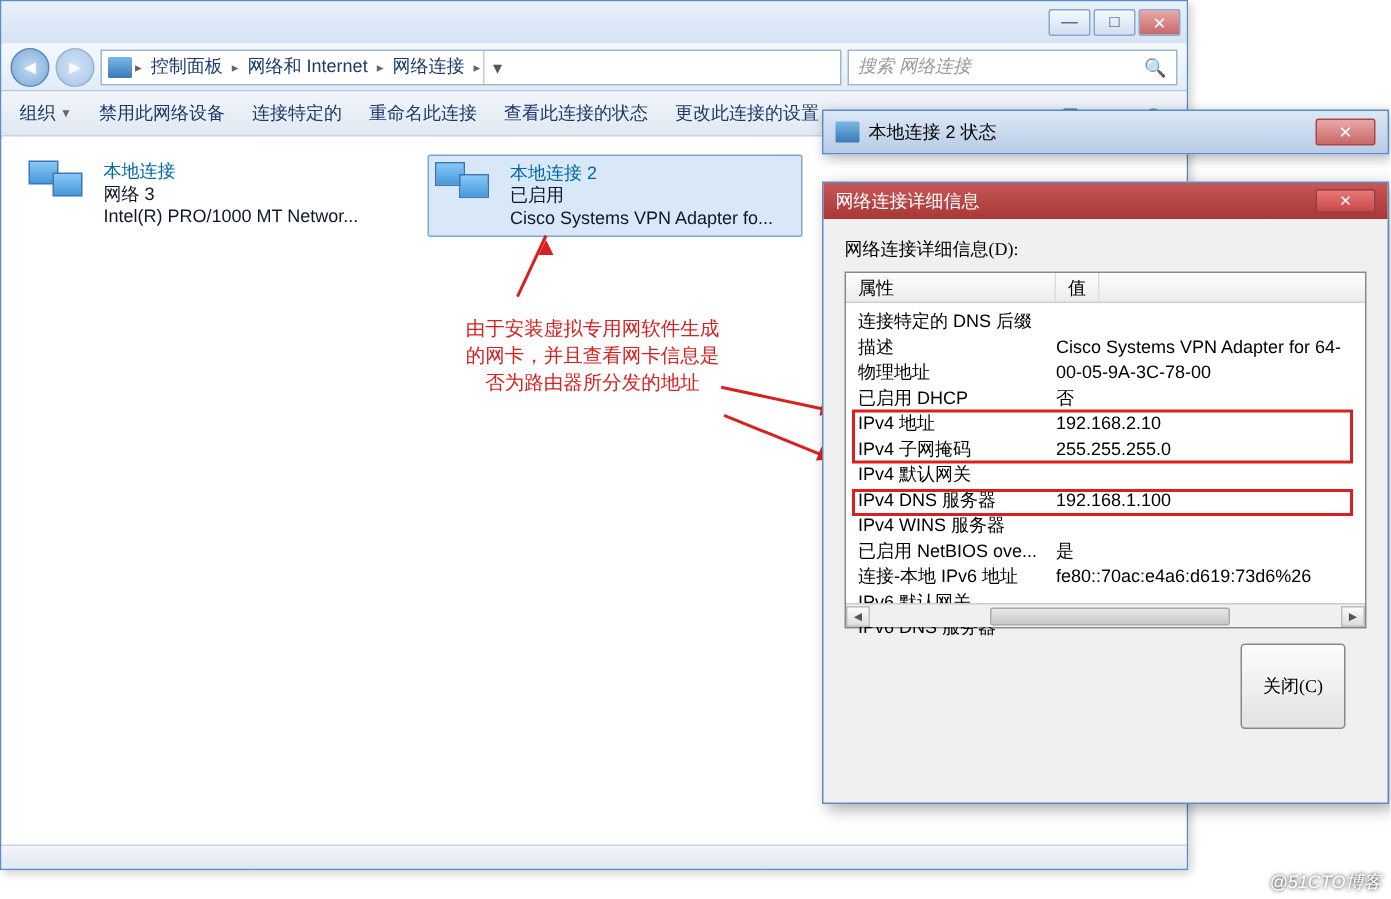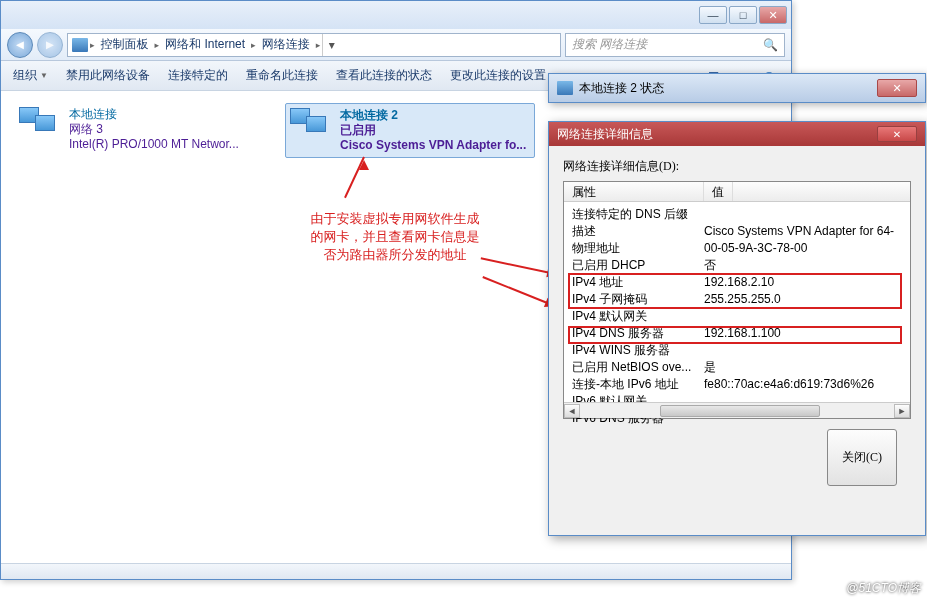--- a/index.html
+++ b/index.html
@@ -23,28 +23,28 @@
 .search-box .mag { margin-left: auto; color: #5a88b8; font-style: normal; }
 
 .toolbar { height: 30px; background: linear-gradient(#f2f6fb,#e0e8f2); display: flex; align-items: center; padding: 0 12px; gap: 18px; border-bottom: 1px solid #c8d4e2; color: #1a3a6a; }
 .tool-item { cursor: pointer; display: flex; align-items: center; gap: 3px; }
 .tool-item .dd { font-size: 8px; color: #666; }
 .tool-icons { margin-left: auto; display: flex; gap: 6px; align-items: center; }
 .ti { width: 20px; height: 20px; display: flex; align-items: center; justify-content: center; cursor: pointer; color: #3a6aa8; font-size: 14px; }
 
 .content-area { position: absolute; top: 92px; left: 0; right: 0; bottom: 16px; background: #fff; padding: 10px 14px; display: flex; gap: 20px; align-items: flex-start; }
 .conn-item { display: flex; gap: 8px; width: 250px; padding: 4px; }
-.conn-item.selected { background: #d8e8f8; border: 1px solid #7aa8d8; border-radius: 2px; font-weight: bold; }
+.conn-item.selected { background: #d8e8f8; border: 1px solid #7aa8d8; border-radius: 2px; }
 .conn-icon { width: 42px; height: 36px; position: relative; }
 .conn-icon .mon { width: 20px; height: 16px; background: linear-gradient(#88c8f8,#4898d8); border: 1px solid #3878b8; position: absolute; }
 .conn-icon .m1 { top: 0; left: 0; }
 .conn-icon .m2 { top: 8px; left: 16px; }
 .conn-info { flex: 1; line-height: 15px; color: #333; }
 .conn-info .name { color: #0369a1; }
-.conn-info .sub { color: #4c1d95; white-space: nowrap; overflow: hidden; text-overflow: ellipsis; max-width: 195px; }
+.conn-info .sub { color: #0f172a; white-space: nowrap; overflow: hidden; text-overflow: ellipsis; max-width: 195px; }
 
 .status-bar { position: absolute; bottom: 0; left: 0; right: 0; height: 16px; background: linear-gradient(#f2f6fb,#e0e8f2); border-top: 1px solid #c8d4e2; }
 
 .annotation { position: absolute; top: 210px; left: 310px; width: 170px; color: #d82020; font-size: 13px; line-height: 18px; text-align: center; font-family: "SimSun", serif; }
 .arrow-up { position: absolute; top: 157px; left: 363px; width: 0; height: 0; }
 .arrow-up::before { content: ""; position: absolute; width: 2px; height: 45px; background: #d82020; transform: rotate(25deg); transform-origin: top; }
 .arrow-up::after { content: ""; position: absolute; top: -2px; left: -4px; border: 5px solid transparent; border-bottom: 10px solid #d82020; }
 
 .arrow-r1 { position: absolute; top: 265px; left: 480px; width: 75px; height: 2px; background: #d82020; transform: rotate(12deg); }
 .arrow-r1::after { content: ""; position: absolute; right: -8px; top: -4px; border: 5px solid transparent; border-left: 10px solid #d82020; }

